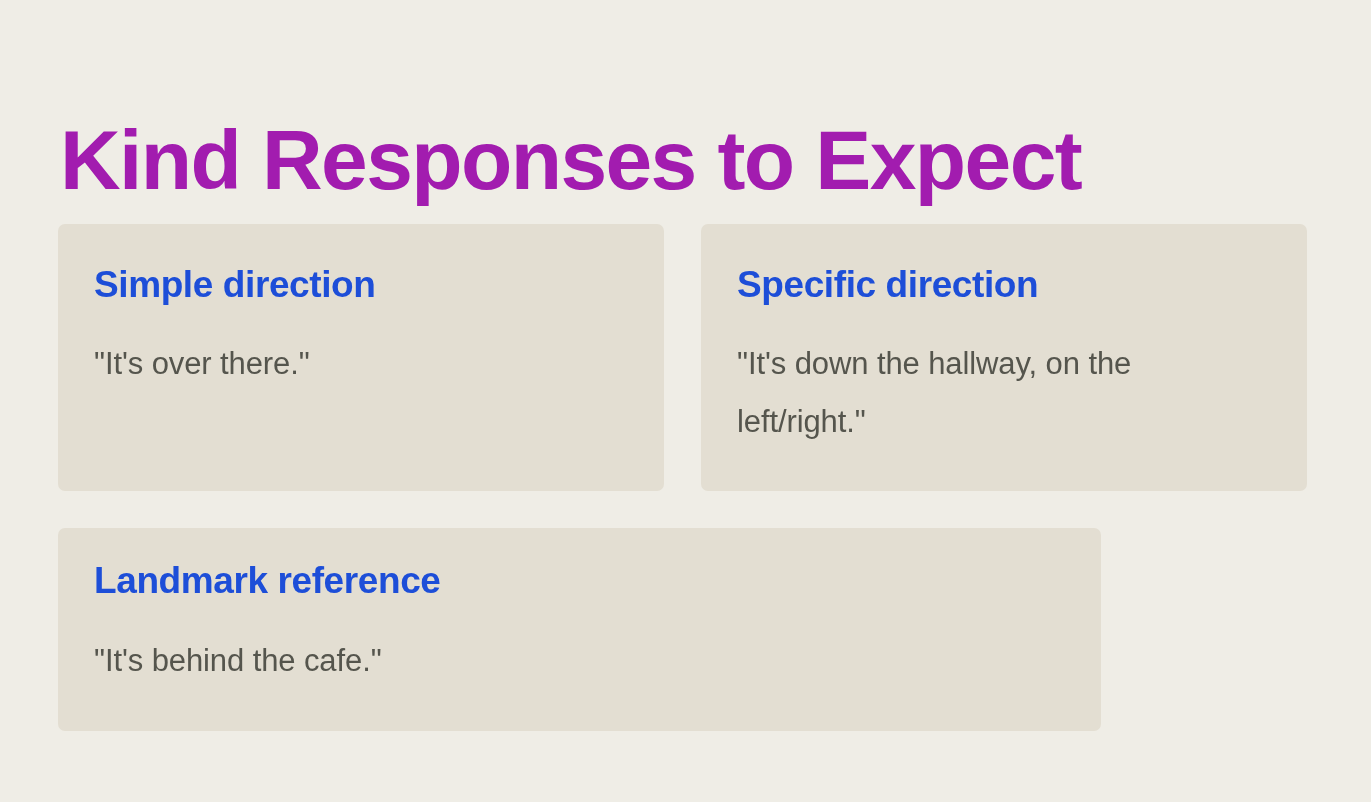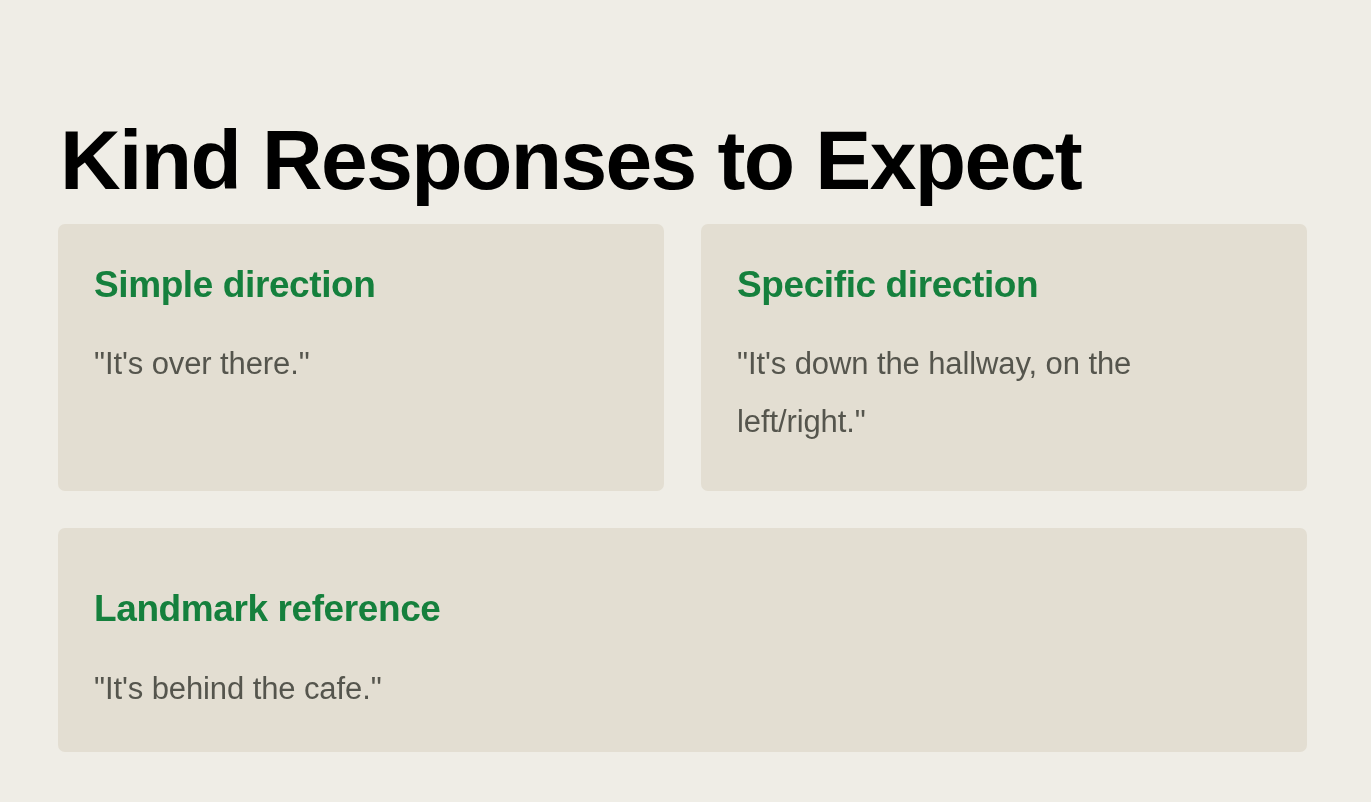--- a/index.html
+++ b/index.html
@@ -19,21 +19,21 @@
     height: 802px;
     box-sizing: border-box;
   }
   .slide-title {
     position: absolute;
     left: 60px;
     top: 62px;
     font-size: 84px;
     font-weight: bold;
     letter-spacing: -1.6px;
-    color: #000000;
+    color: #a21caf;
     line-height: 1.0;
     white-space: nowrap;
   }
   .card-grid {
     position: absolute;
     left: 58px;
     top: 224px;
     width: 1249px;
     display: flex;
     flex-wrap: wrap;
@@ -43,29 +43,29 @@
     background: #E3DED2;
     border-radius: 7px;
     box-sizing: border-box;
     padding: 40px 36px 40px 36px;
   }
   .card-half {
     width: 606px;
     min-height: 264px;
   }
   .card-full {
-    width: 1249px;
+    width: 1043px;
     min-height: 203px;
-    padding-top: 60px;
+    padding-top: 32px;
     padding-bottom: 34px;
   }
   .card-heading {
     font-size: 37px;
     font-weight: bold;
-    color: #15803d;
+    color: #1d4ed8;
     letter-spacing: -0.4px;
     line-height: 1.12;
     margin: 0 0 30px 0;
   }
   .card-quote {
     font-size: 31px;
     font-weight: normal;
     color: #55554D;
     line-height: 1.87;
     margin: 0;

